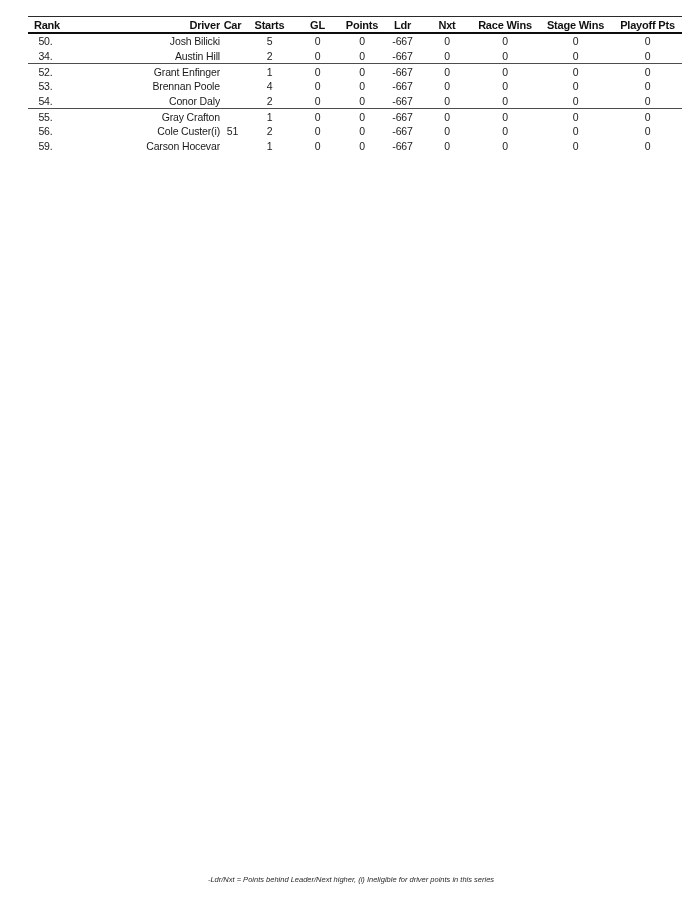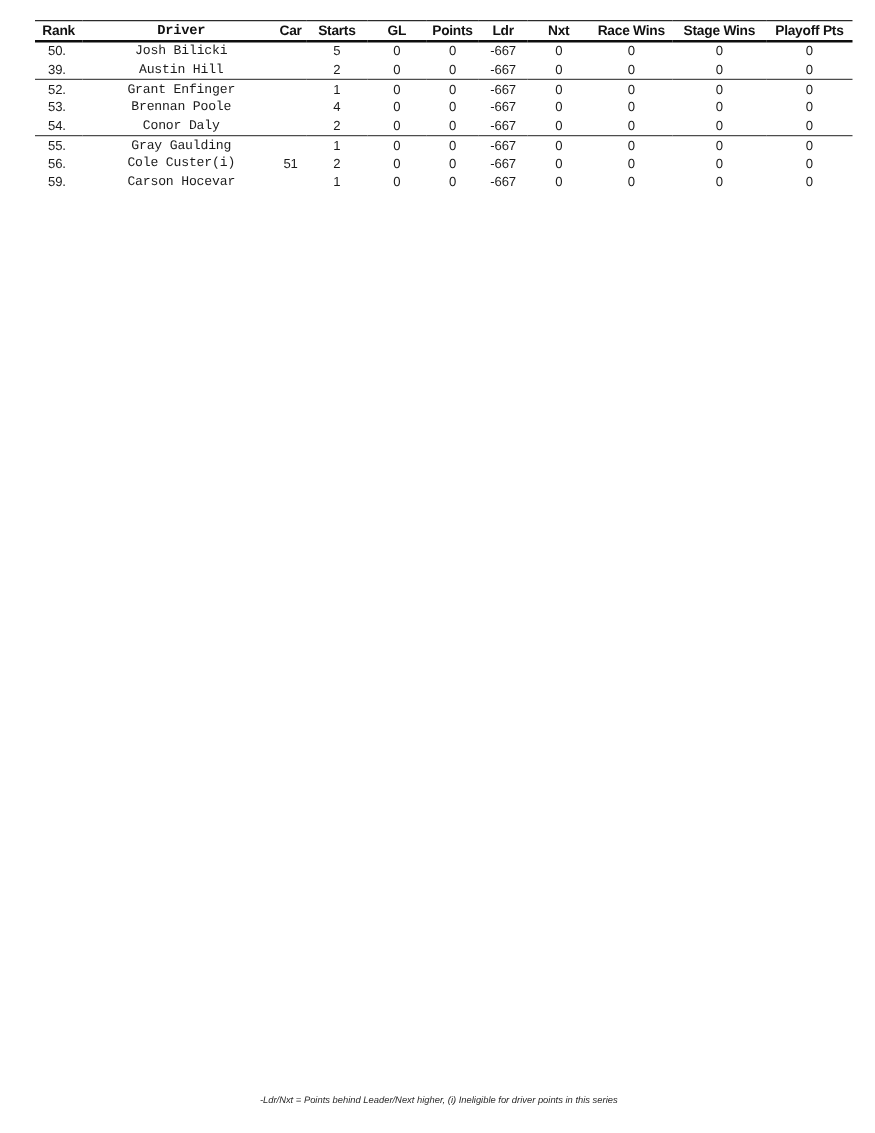--- a/index.html
+++ b/index.html
@@ -43,21 +43,21 @@
     color: #1b1b1b;
     height: 14.7px;
     padding: 0;
     letter-spacing: -0.15px;
     white-space: nowrap;
     overflow: hidden;
   }
   table.standings tr.sep {
     border-bottom: 1.3px solid #4d4d4d;
   }
-  .align-left   { text-align: center;  padding-left: 4px !important; font-family: Liberation Mono, monospace; }
+  .align-left   { text-align: right;  padding-left: 4px !important; }
   .align-right  { text-align: center; padding-right: 3px !important; }
   .align-center { text-align: center; }
   th.rank-header { text-align: right; padding-right: 6px !important; }
   .footnote {
     position: absolute;
     top: 875px;
     left: 1px;
     width: 700px;
     text-align: center;
     font-size: 7.5px;
@@ -94,21 +94,21 @@
           <td class="align-center">5</td>
           <td class="align-center">0</td>
           <td class="align-center">0</td>
           <td class="align-center">-667</td>
           <td class="align-center">0</td>
           <td class="align-center">0</td>
           <td class="align-center">0</td>
           <td class="align-center">0</td>
         </tr>
         <tr class="sep">
-          <td class="align-right">39.</td>
+          <td class="align-right">34.</td>
           <td class="align-left">Austin Hill</td>
           <td class="align-center"></td>
           <td class="align-center">2</td>
           <td class="align-center">0</td>
           <td class="align-center">0</td>
           <td class="align-center">-667</td>
           <td class="align-center">0</td>
           <td class="align-center">0</td>
           <td class="align-center">0</td>
           <td class="align-center">0</td>
@@ -147,21 +147,21 @@
           <td class="align-center">0</td>
           <td class="align-center">0</td>
           <td class="align-center">-667</td>
           <td class="align-center">0</td>
           <td class="align-center">0</td>
           <td class="align-center">0</td>
           <td class="align-center">0</td>
         </tr>
         <tr>
           <td class="align-right">55.</td>
-          <td class="align-left">Gray Gaulding</td>
+          <td class="align-left">Gray Crafton</td>
           <td class="align-center"></td>
           <td class="align-center">1</td>
           <td class="align-center">0</td>
           <td class="align-center">0</td>
           <td class="align-center">-667</td>
           <td class="align-center">0</td>
           <td class="align-center">0</td>
           <td class="align-center">0</td>
           <td class="align-center">0</td>
         </tr>

